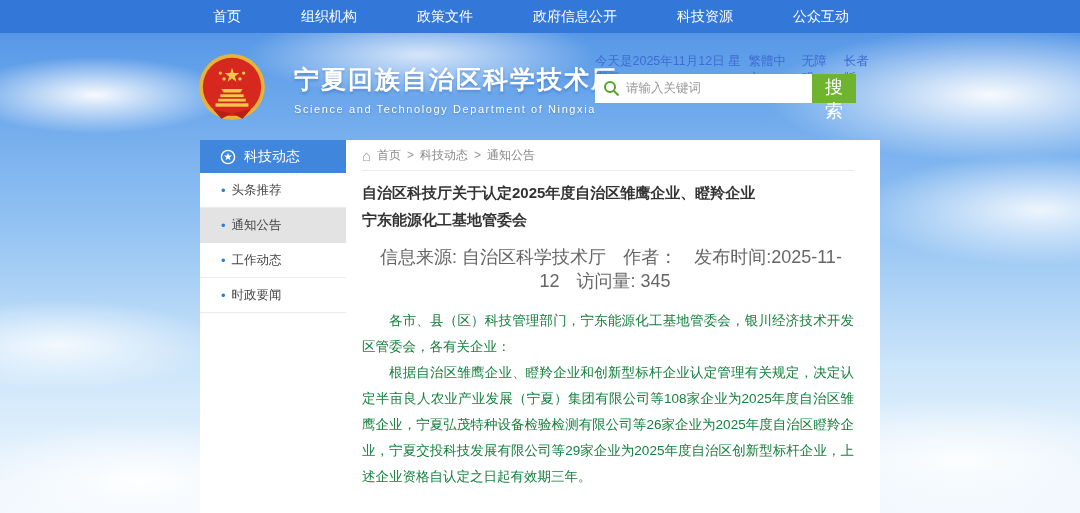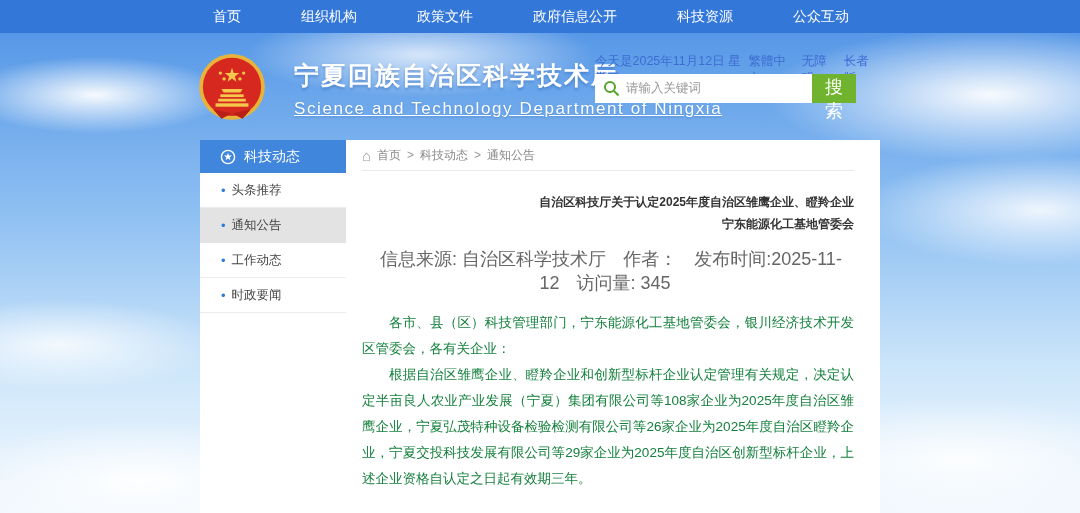--- a/index.html
+++ b/index.html
@@ -30,23 +30,22 @@
   .nav-item { color:#fff; font-size:14px; cursor:pointer; white-space:nowrap; }
 
   
   .brand { position:absolute; left:198px; top:54px; display:flex; align-items:center; gap:28px; }
   .emblem { width:68px; height:70px; }
   .brand-title {
     font-size:25px; font-weight:bold; color:#fff; letter-spacing:2px;
     text-shadow:0 2px 3px rgba(25,80,165,.4);
   }
   .brand-subtitle {
-    font-size:17px; color:#fff; letter-spacing:1.6px; margin-top:7px;
+    font-size:11px; color:#fff; letter-spacing:1.6px; margin-top:7px;
     text-shadow:0 1px 2px rgba(25,80,165,.4);
-    text-decoration:underline;
   }
 
   .header-meta {
     position:absolute; left:595px; top:53px; width:282px;
     display:flex; justify-content:space-between; align-items:center;
     font-size:12.5px; color:#3d6cd3;
   }
   .quick-links { display:flex; gap:9px; }
   .quick-link { cursor:pointer; color:#3d6cd3; }
 
@@ -85,21 +84,21 @@
   .main { flex:1; padding:0 26px 0 16px; }
   .breadcrumb {
     height:31px; display:flex; align-items:center; gap:6px;
     font-size:12px; color:#888; border-bottom:1px solid #e9e9e9;
   }
   .home-icon { font-size:15px; color:#999; line-height:1; }
   .crumb { cursor:pointer; }
   .crumb-sep { color:#999; }
 
   .article-title {
-    margin:21px 0 0; text-align:right; font-size:12px; font-weight:bold;
+    margin:8px 0 0; text-align:left; font-size:15px; font-weight:bold;
     color:#333; line-height:1.8;
   }
   .meta { margin-top:12px; text-align:center; font-size:18px; color:#666; }
   .meta span { margin:0 6px; }
 
   .body-text { margin-top:15px; font-size:13.5px; color:#15803d; line-height:26px; text-align:justify; }
   .body-text p { margin:0; text-indent:2em; }
 </style>
 </head>
 <body>

